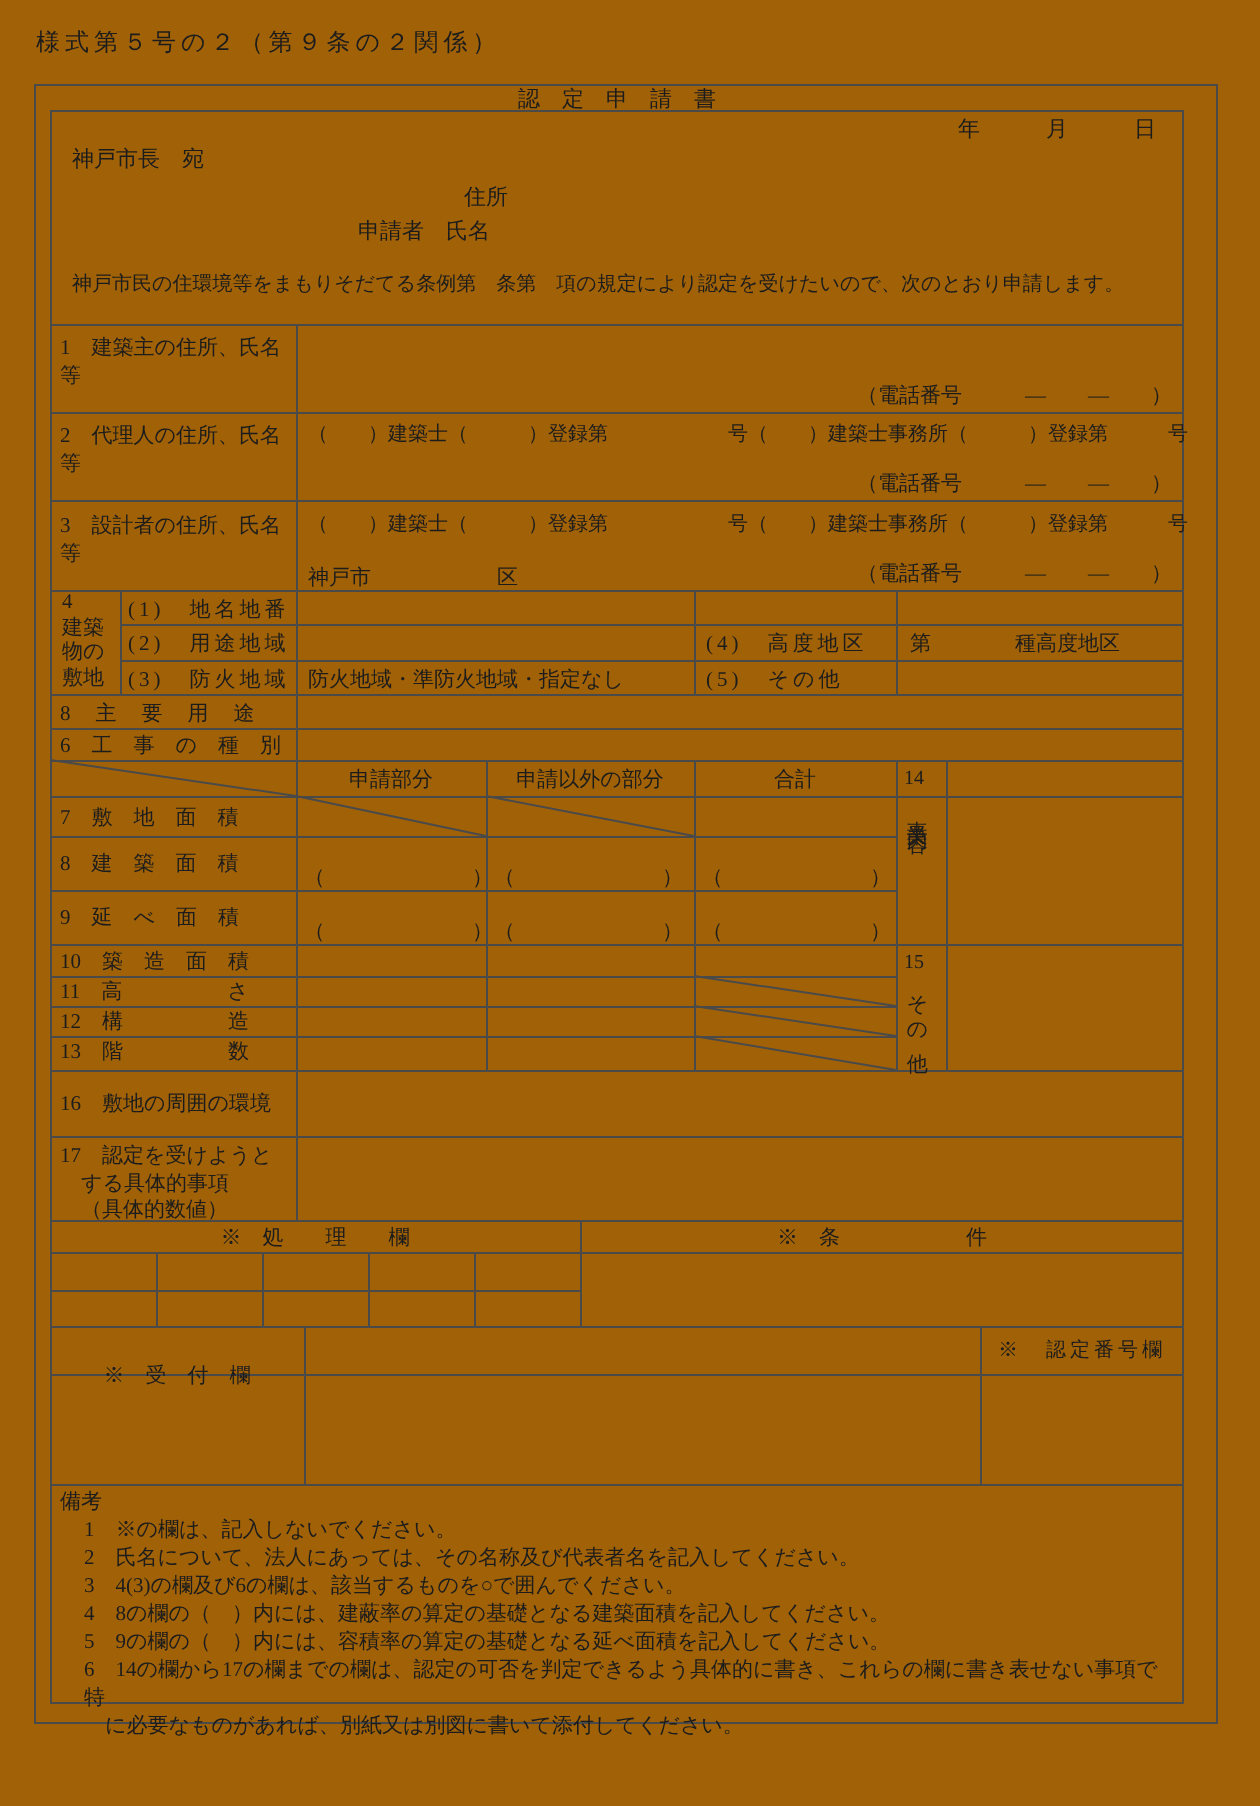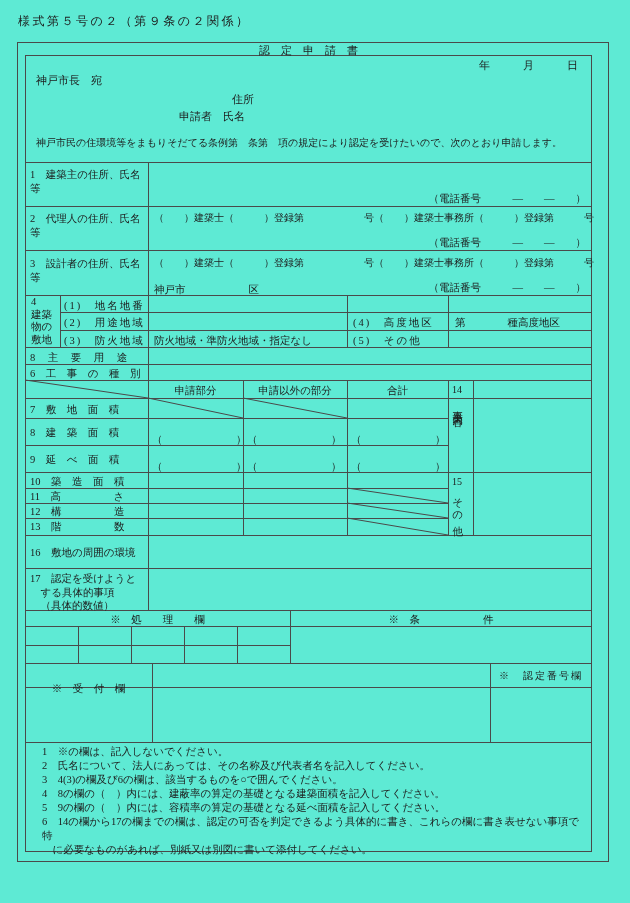--- a/index.html
+++ b/index.html
@@ -1,16 +1,16 @@
 <!DOCTYPE html>
 <html><head>
 <meta charset="utf-8">
 <style>
   html,body { margin:0; padding:0; background:#ffffff; }
-  .page { position:relative; width:630px; height:903px; background:#5eead4; overflow:hidden;
+  .page { position:relative; width:630px; height:903px; background:#a16207; overflow:hidden;
           font-family:"Liberation Serif","DejaVu Serif",serif; color:#1c1c1c; }
   .t   { position:absolute; white-space:pre; font-size:10.5px; line-height:1.25; }
   .pre { white-space:pre-line; }
   .c   { text-align:center; }
   .r   { text-align:right; }
   .s10 { font-size:10px; }
   .vert{ writing-mode:vertical-rl; text-orientation:upright; letter-spacing:2px; }
   .fld { position:absolute; background:transparent; }
   svg.grid { position:absolute; left:0; top:0; pointer-events:none; }
 </style>
@@ -161,20 +161,21 @@
   <div class="t c" style="left:290px;top:613px;width:302px;">※　条　　　　　　件</div>
   <div class="fld" style="left:25px;top:626px;width:265px;height:37px;"></div>
   <div class="fld" style="left:290px;top:626px;width:302px;height:37px;"></div>
 
   <div class="t c" style="left:25px;top:670px;width:127px;margin-top:12px;">※　受　付　欄</div>
   <div class="t c s10" style="left:490px;top:670px;width:102px;letter-spacing:2px;">※　認定番号欄</div>
   <div class="fld" style="left:152px;top:663px;width:338px;height:79px;"></div>
   <div class="fld" style="left:490px;top:687px;width:102px;height:55px;"></div>
 
   <div style="position:absolute;left:30px;top:745px;width:556px;font-size:10.5px;line-height:14px;">
+    <div>備考</div>
     <div class="pre" style="padding-left:12px;">1　※の欄は、記入しないでください。</div>
     <div class="pre" style="padding-left:12px;">2　氏名について、法人にあっては、その名称及び代表者名を記入してください。</div>
     <div class="pre" style="padding-left:12px;">3　4(3)の欄及び6の欄は、該当するものを○で囲んでください。</div>
     <div class="pre" style="padding-left:12px;">4　8の欄の（　）内には、建蔽率の算定の基礎となる建築面積を記入してください。</div>
     <div class="pre" style="padding-left:12px;">5　9の欄の（　）内には、容積率の算定の基礎となる延べ面積を記入してください。</div>
     <div class="pre" style="padding-left:12px;">6　14の欄から17の欄までの欄は、認定の可否を判定できるよう具体的に書き、これらの欄に書き表せない事項で特
 　に必要なものがあれば、別紙又は別図に書いて添付してください。</div>
   </div>
 
 </div>

